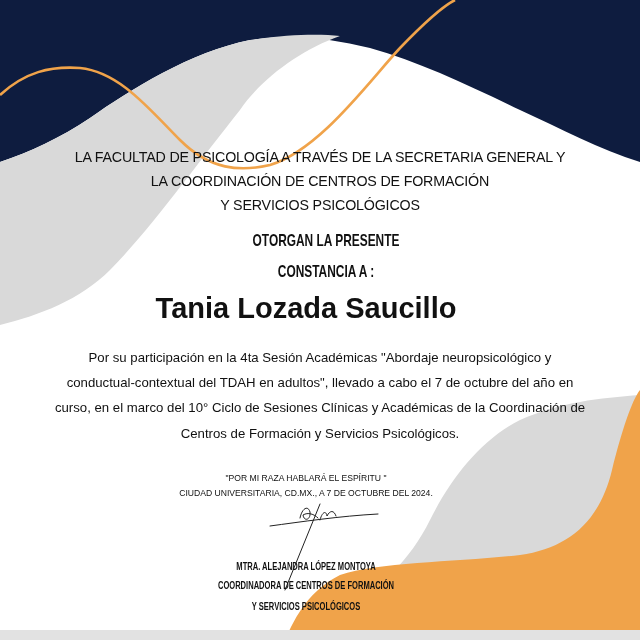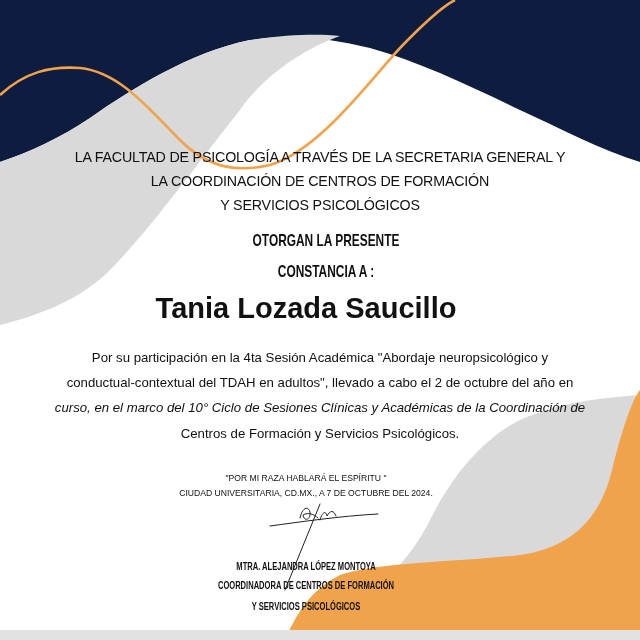--- a/index.html
+++ b/index.html
@@ -40,23 +40,23 @@
 
 <div class="txt inst" style="top:148px;">LA FACULTAD DE PSICOLOGÍA A TRAVÉS DE LA  SECRETARIA GENERAL Y</div>
 <div class="txt inst" style="top:172px;">LA COORDINACIÓN DE CENTROS DE FORMACIÓN</div>
 <div class="txt inst" style="top:196px;">Y SERVICIOS PSICOLÓGICOS</div>
 
 <div class="txt cond" style="top:231px; left:6px; font-size:17px;">OTORGAN LA PRESENTE</div>
 <div class="txt cond" style="top:262px; left:6px; font-size:17px;">CONSTANCIA A :</div>
 
 <div class="txt name" style="top:292px; left:-14px;">Tania Lozada Saucillo</div>
 
-<div class="txt body-text" style="top:345px;">Por su participación en la 4ta Sesión Académica "Abordaje neuropsicológico y</div>
-<div class="txt body-text" style="top:370px;">conductual-contextual del TDAH en adultos", llevado a cabo el 2 de octubre del año en</div>
-<div class="txt body-text" style="top:395px;font-style:italic;">curso, en el marco del 10° Ciclo de Sesiones Clínicas y Académicas de la Coordinación de</div>
+<div class="txt body-text" style="top:345px;">Por su participación en la 4ta Sesión Académicas "Abordaje neuropsicológico y</div>
+<div class="txt body-text" style="top:370px;">conductual-contextual del TDAH en adultos", llevado a cabo el 7 de octubre del año en</div>
+<div class="txt body-text" style="top:395px;">curso, en el marco del 10° Ciclo de Sesiones Clínicas y Académicas de la Coordinación de</div>
 <div class="txt body-text" style="top:421px;">Centros de Formación y Servicios Psicológicos.</div>
 
 <div class="txt motto" style="top:473px; left:-14px;">"POR MI RAZA HABLARÁ EL ESPÍRITU "</div>
 <div class="txt motto" style="top:488px; left:-14px;">CIUDAD UNIVERSITARIA, CD.MX., A 7 DE OCTUBRE DEL 2024.</div>
 
 <div class="txt sig-text" style="top:555px; left:-14px;">MTRA. ALEJANDRA LÓPEZ MONTOYA</div>
 <div class="txt sig-text" style="top:574px; left:-14px;">COORDINADORA DE CENTROS DE FORMACIÓN</div>
 <div class="txt sig-text" style="top:595px; left:-14px;">Y SERVICIOS PSICOLÓGICOS</div>
 
 </body></html>

